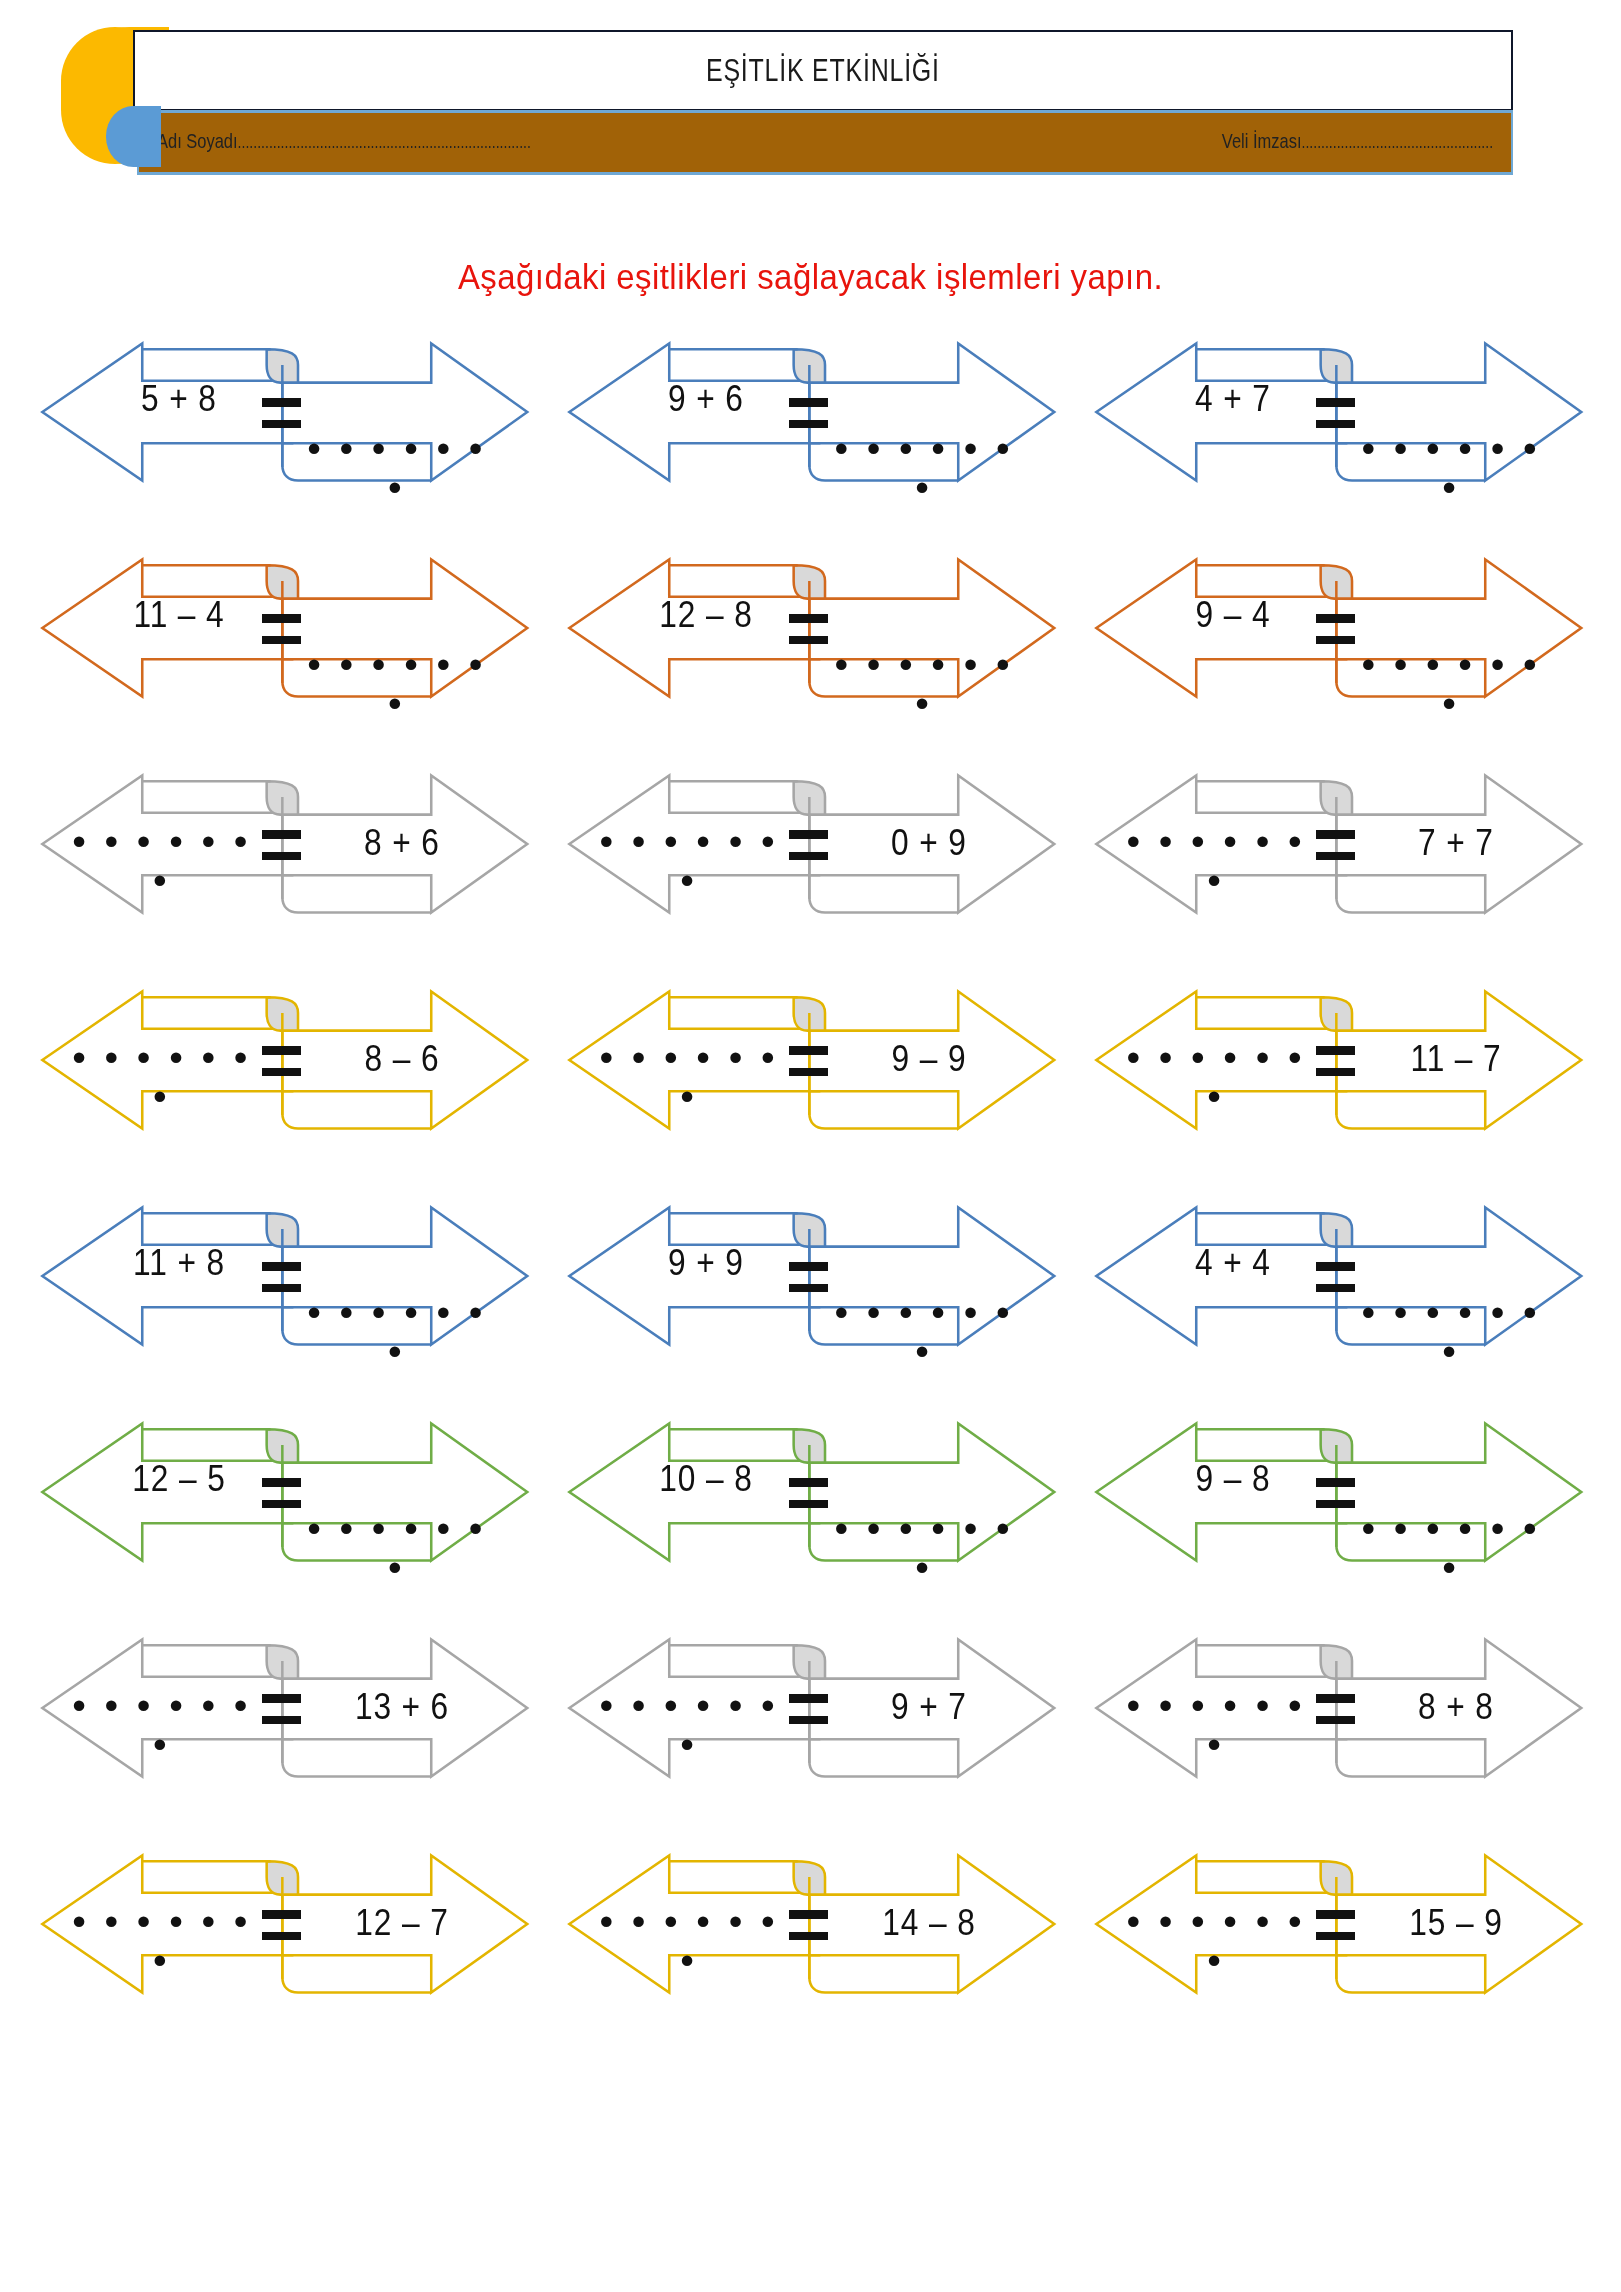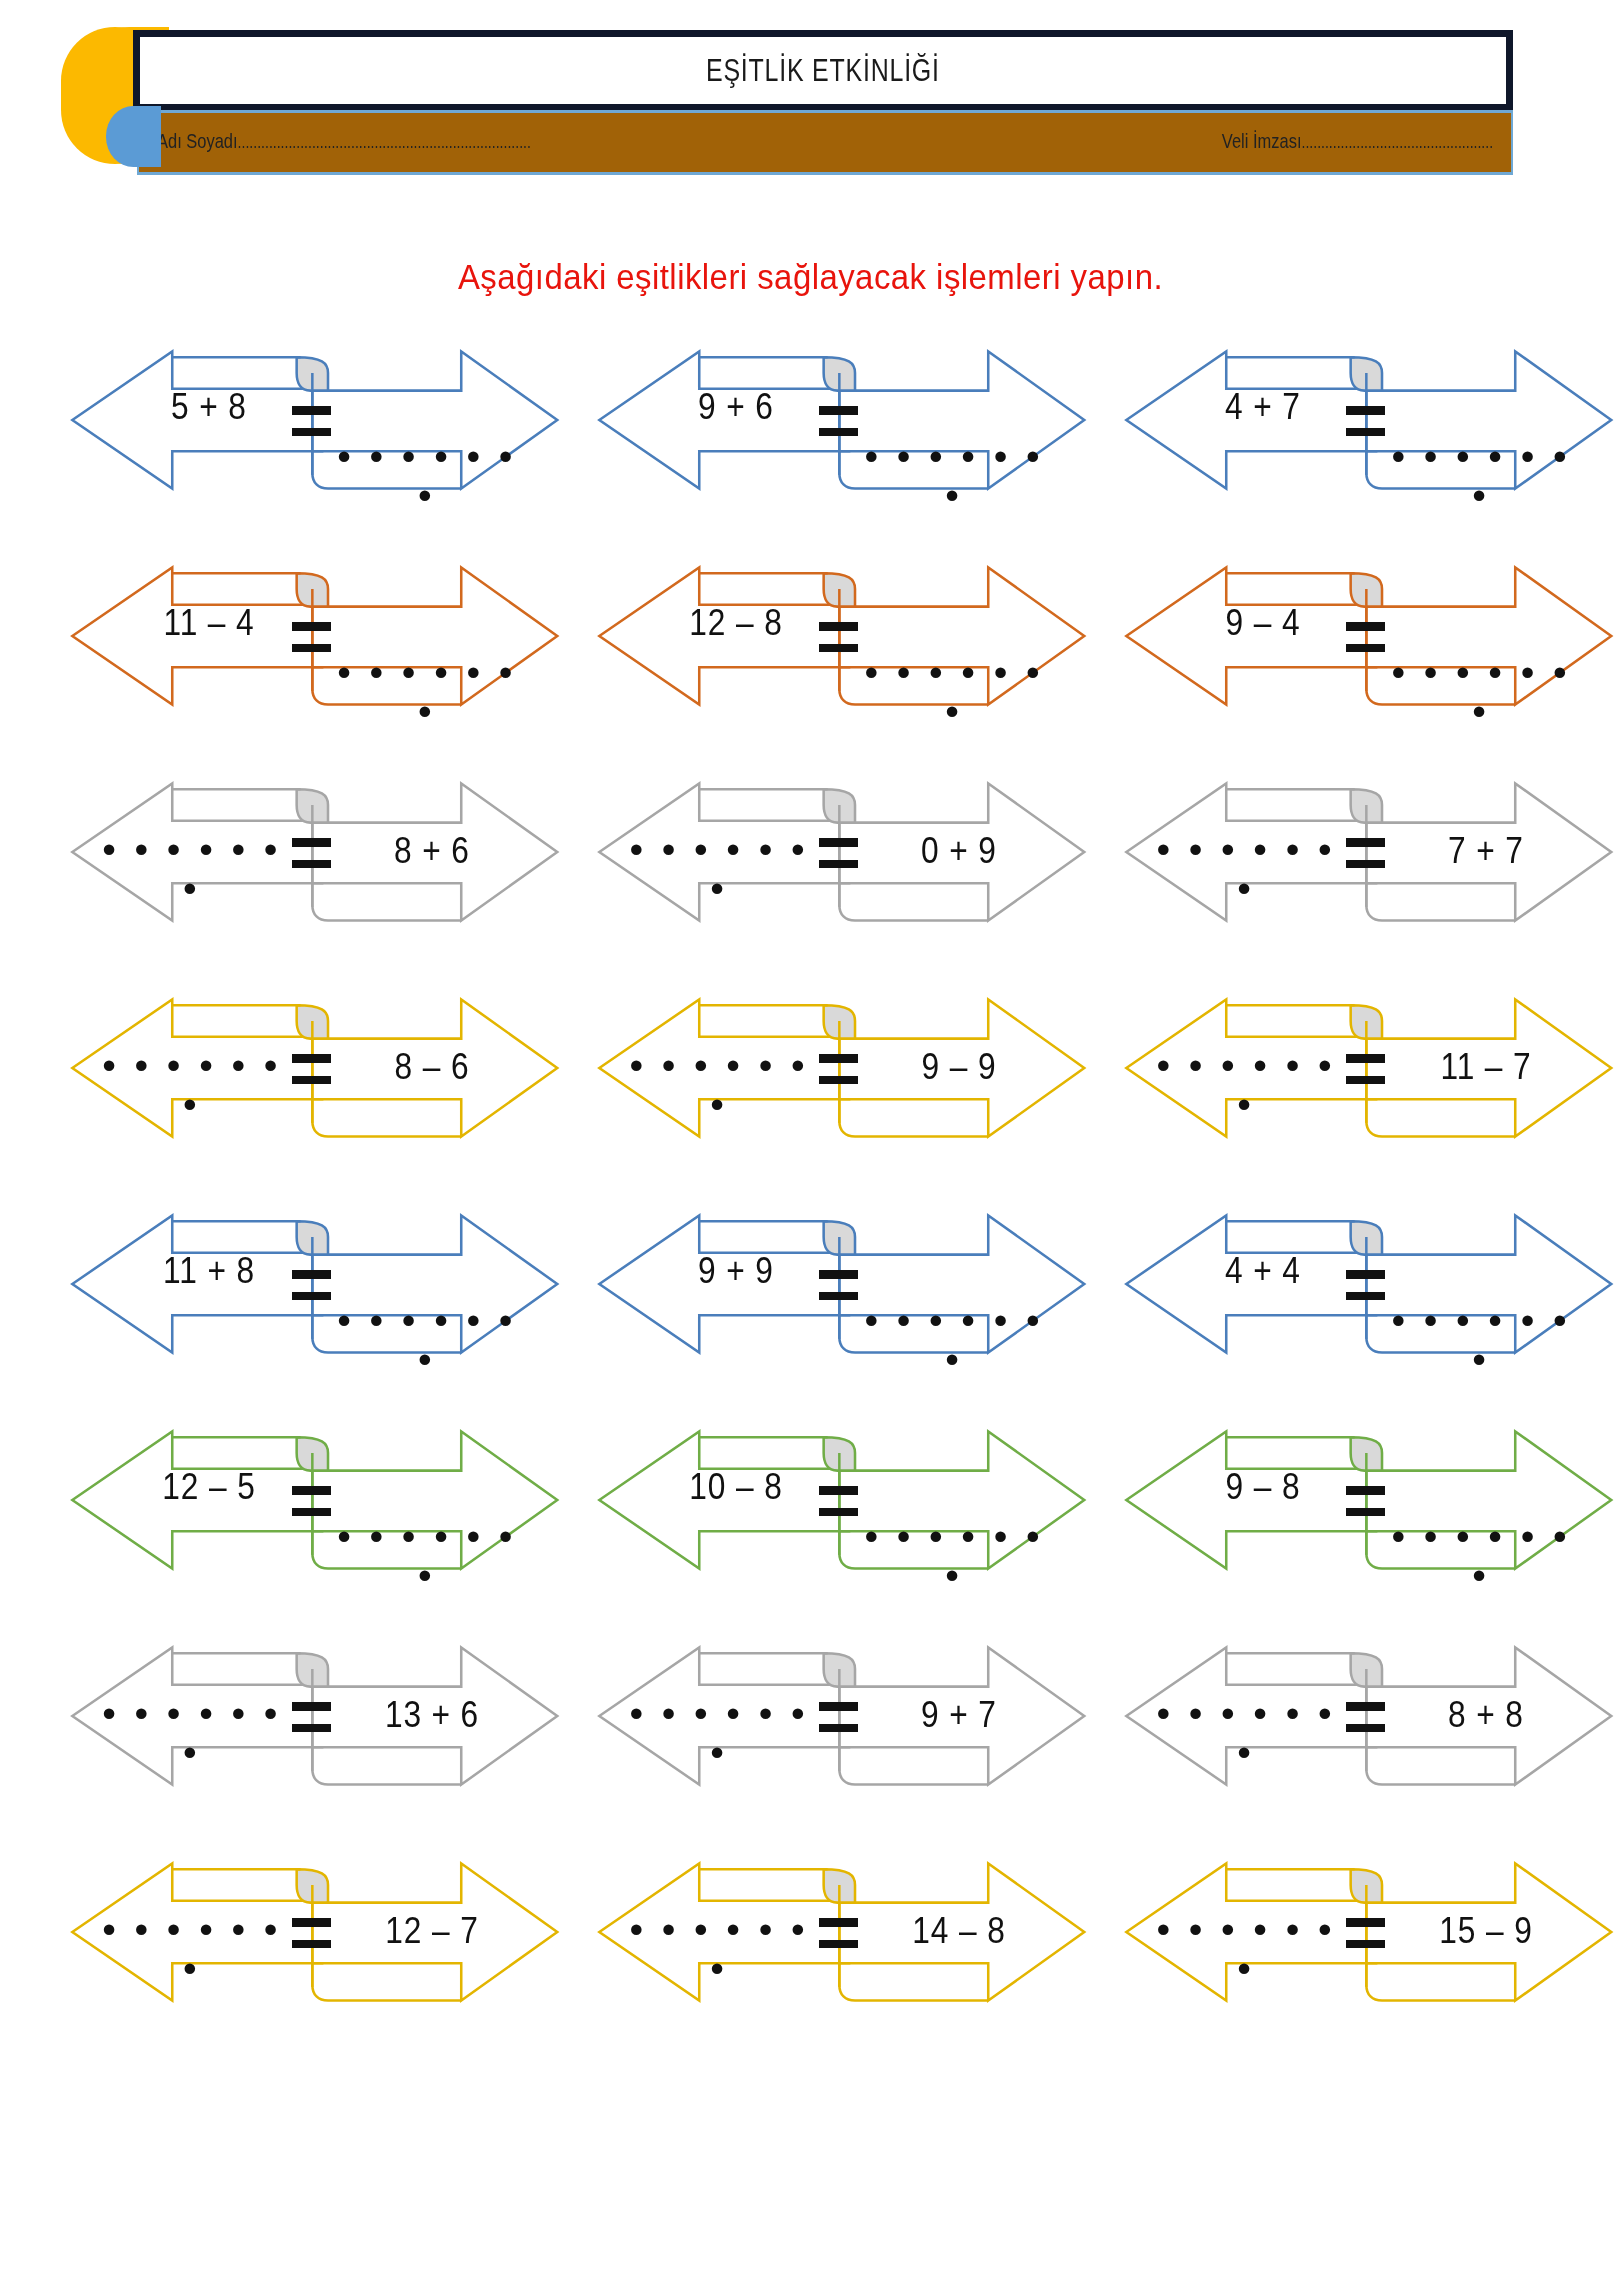--- a/index.html
+++ b/index.html
@@ -50,21 +50,21 @@
     background: #5b9bd5;
     border-radius: 27.4px 0 0 27.4px / 30px 0 0 30px;
     z-index: 3;
   }
   .title-box {
     position: absolute;
     left: 133px;
     top: 30px;
     width: 1380px;
     height: 81px;
-    border: 7px solid #0f172a;
+    border: 2px solid #0f172a;
     box-sizing: border-box;
     background: #ffffff;
     z-index: 2;
     display: flex;
     align-items: center;
     justify-content: center;
   }
   .title-text {
     font-family: "Liberation Sans", sans-serif;
     font-size: 32px;
@@ -119,23 +119,22 @@
     font-size: 35px;
     font-family: "Liberation Sans", sans-serif;
     letter-spacing: 0.5px;
     transform: scaleX(0.94);
   }
 
   
   .grid {
     position: absolute;
     left: 0;
-    top: 312px;
+    top: 304px;
     width: 1342px;
-    margin-left: 30px;
   }
   .row {
     position: relative;
     height: 216px;
   }
   .cell {
     position: absolute;
     width: 529px;
     height: 216px;
     top: 0;

